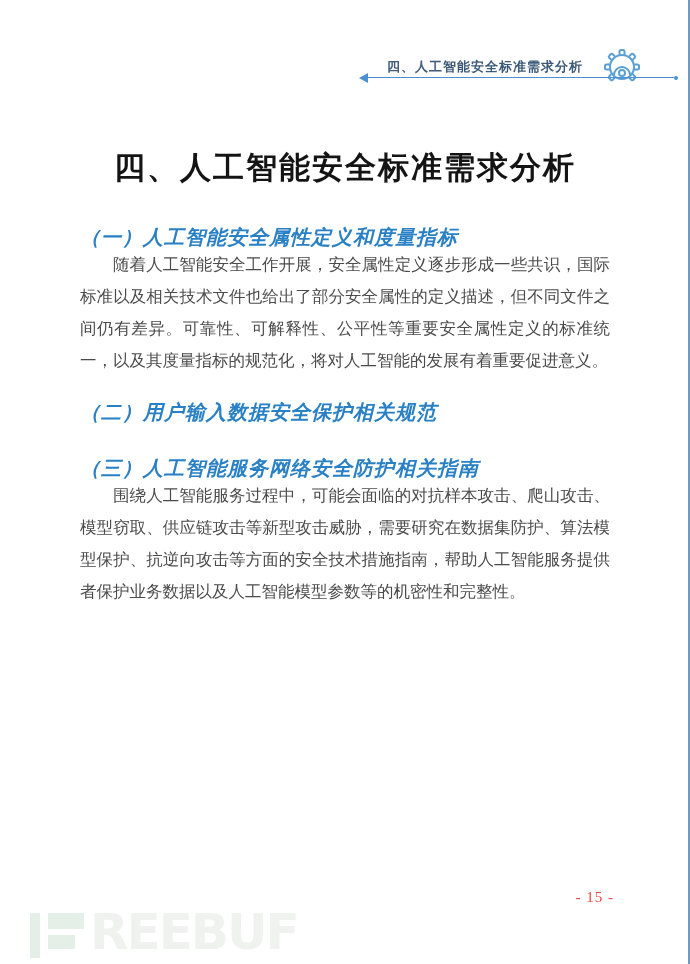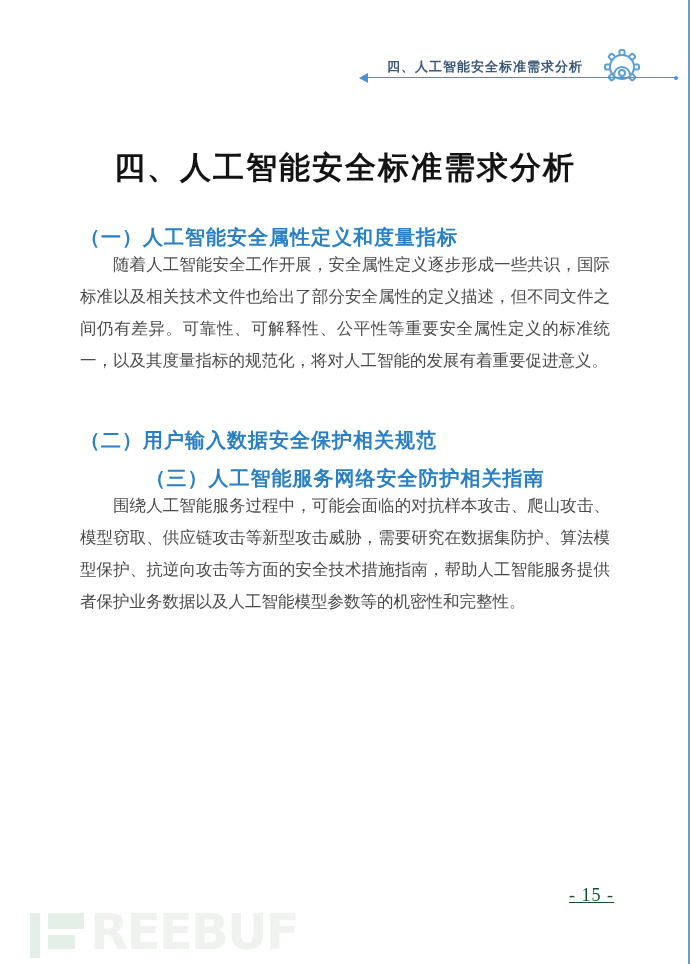--- a/index.html
+++ b/index.html
@@ -32,34 +32,34 @@
   
   .content{padding:0 80px;}
   .doc-title{
     margin:0;padding-top:146px;text-align:center;
     font-family:"Liberation Serif","DejaVu Serif",serif;
     font-size:31px;font-weight:700;color:#141414;letter-spacing:2px;
     line-height:1.4;
   }
   .sec-heading{
     margin:0;font-size:20px;font-weight:700;color:#2980c4;
-    letter-spacing:1px;line-height:1.2;
+    letter-spacing:1px;line-height:1.2;font-style:italic;
   }
   .sec-heading.s1{margin-top:36px;}
-  .sec-heading.s2{margin-top:51px;}
-  .sec-heading.s3{margin-top:14px;text-align:center;}
+  .sec-heading.s2{margin-top:23px;}
+  .sec-heading.s3{margin-top:32px;}
   .para{
     margin:0 0 0 0;font-size:16.5px;color:#4b4b4b;line-height:32px;
     text-align:justify;text-justify:inter-ideograph;text-indent:2em;
   }
   
   .page-number{
     position:absolute;right:76px;bottom:58px;
     font-family:"Liberation Serif","DejaVu Serif",serif;
-    font-size:18px;color:#14532d;letter-spacing:1px;text-decoration:underline;
+    font-size:15px;color:#ef4444;letter-spacing:1px;
   }
   
   .watermark{position:absolute;left:30px;bottom:4px;height:50px;display:flex;align-items:flex-start;}
   .wm-bar{width:10px;height:45px;background:#e4efe7;margin-top:3px;}
   .wm-f{position:relative;width:36px;margin-left:8px;margin-top:3px;}
   .wm-f .ftop{position:absolute;left:0;top:0;width:36px;height:16px;background:#e4efe7;}
   .wm-f .fbot{position:absolute;left:0;top:22px;width:27px;height:14px;background:#e4efe7;}
   .wm-text{
     margin-left:6px;margin-top:-6px;
     font-family:"DejaVu Sans",sans-serif;font-weight:900;

